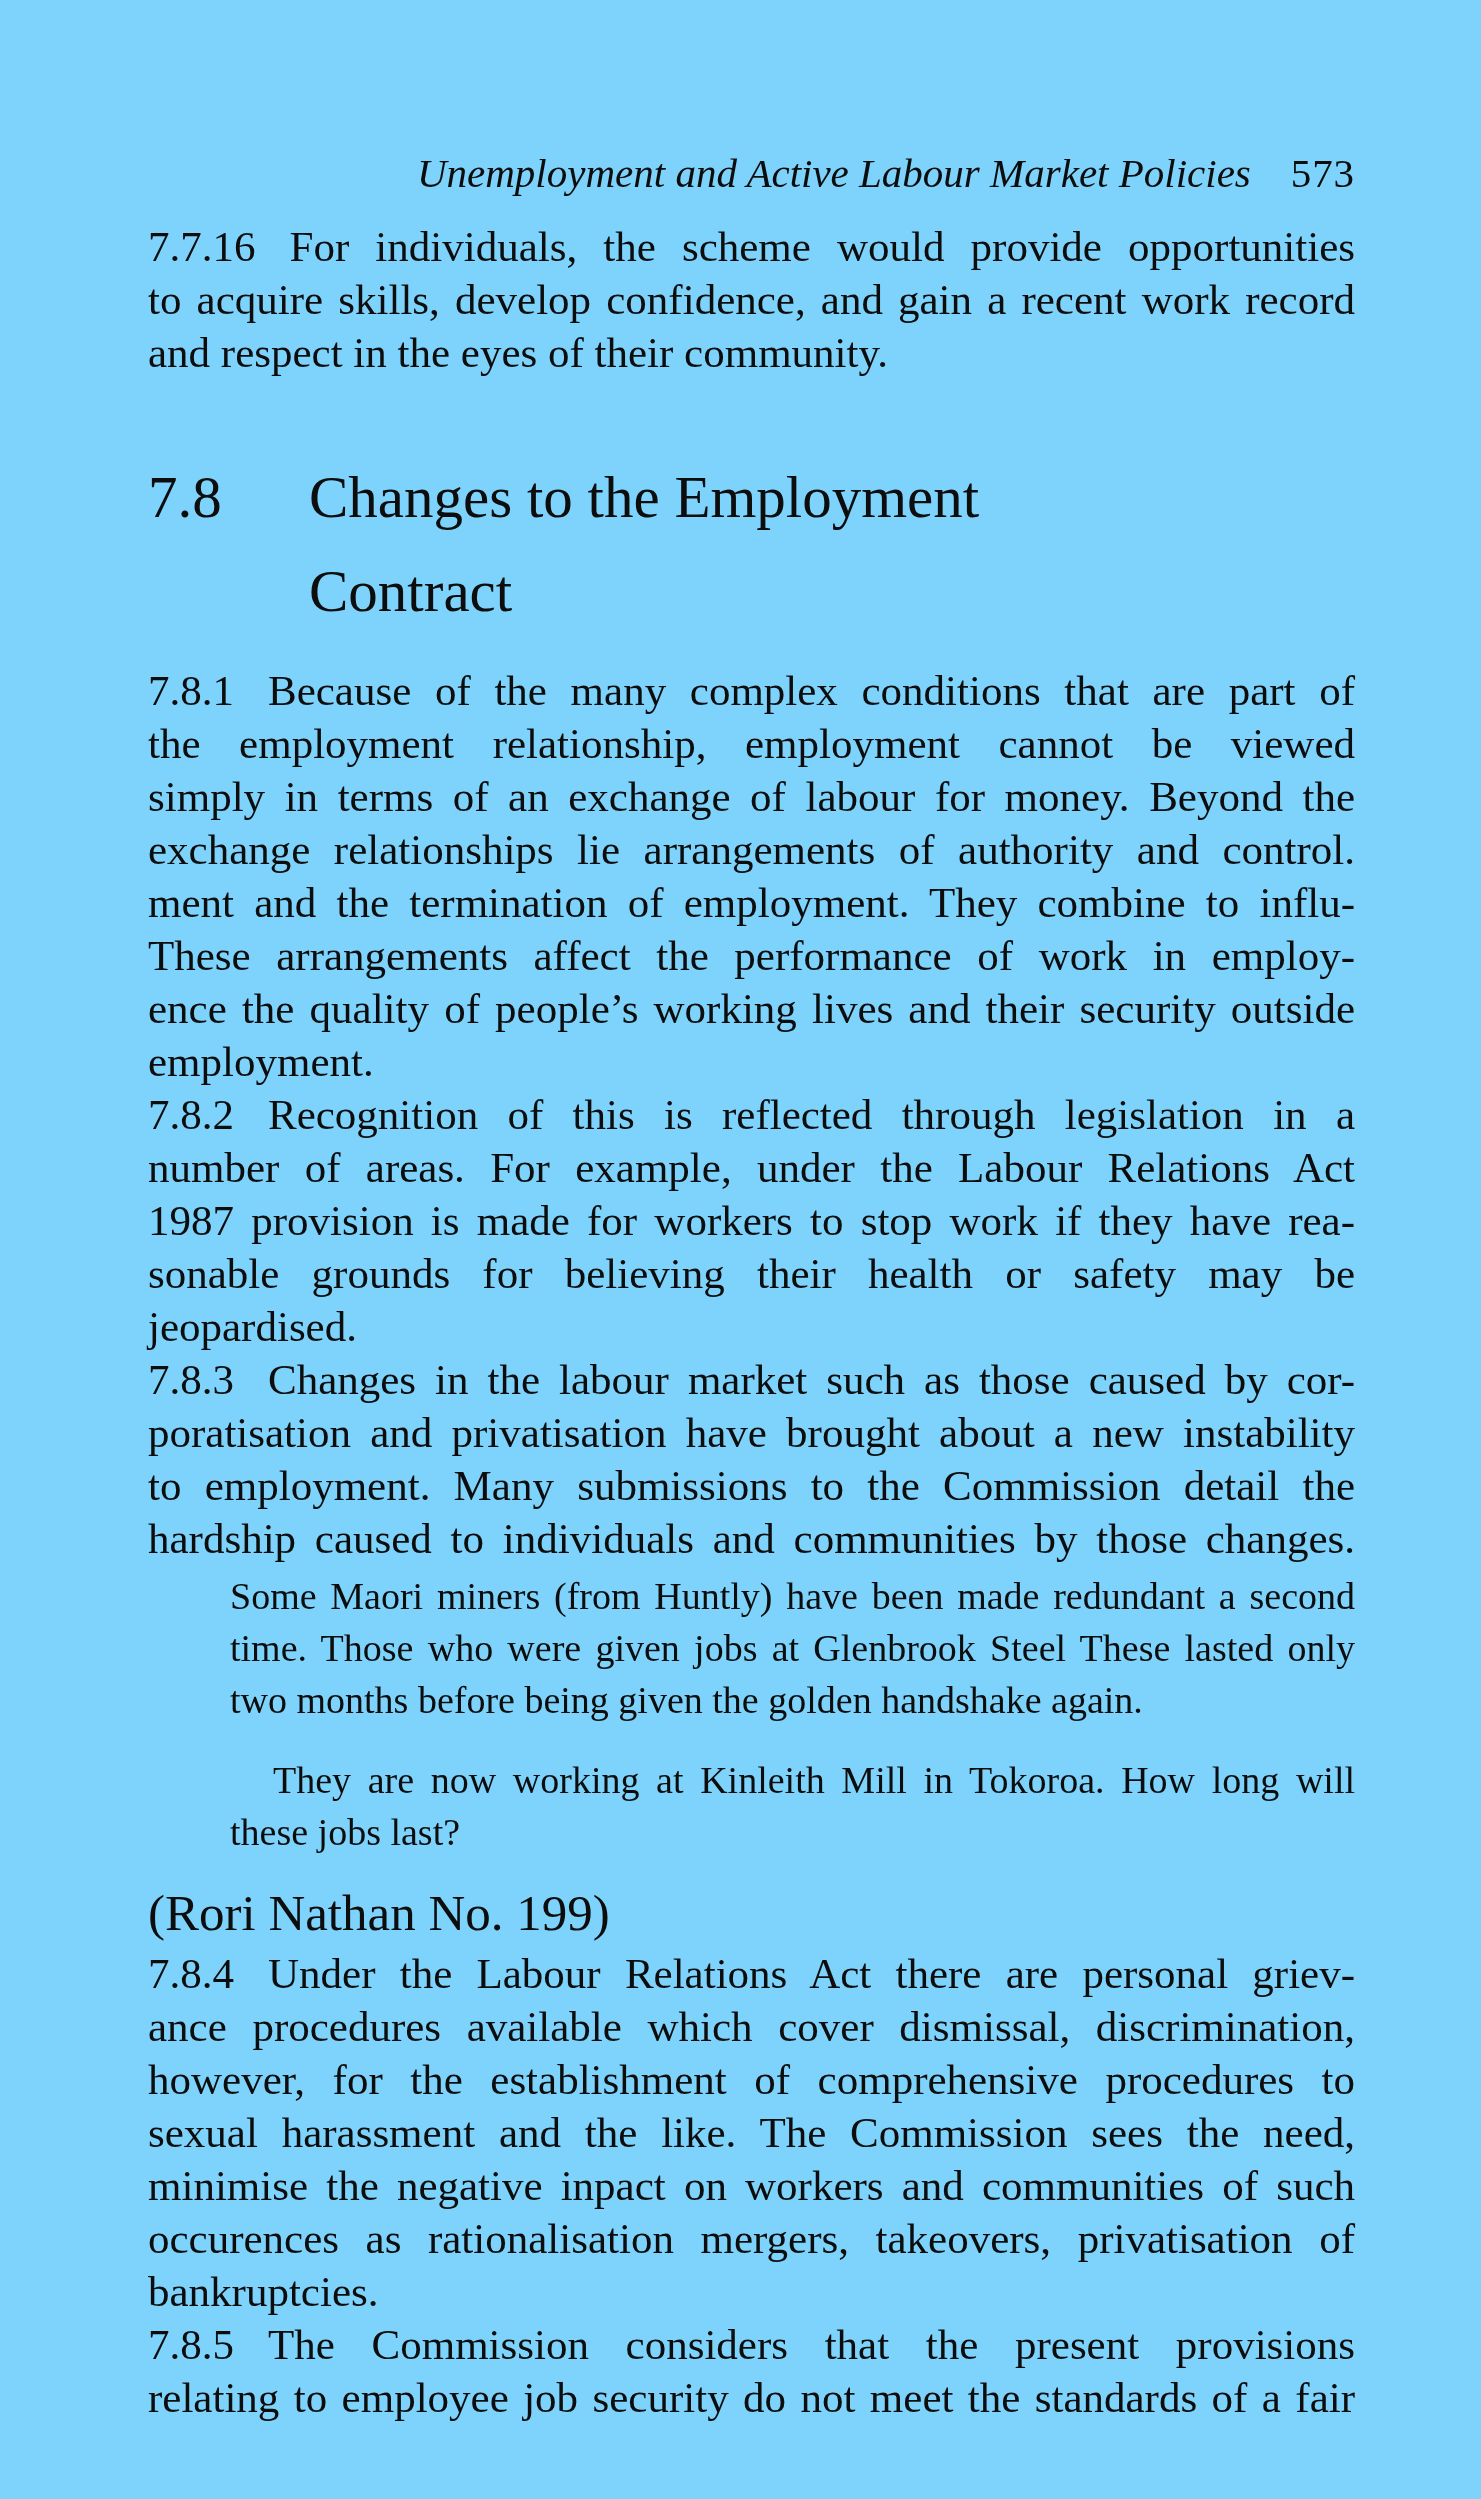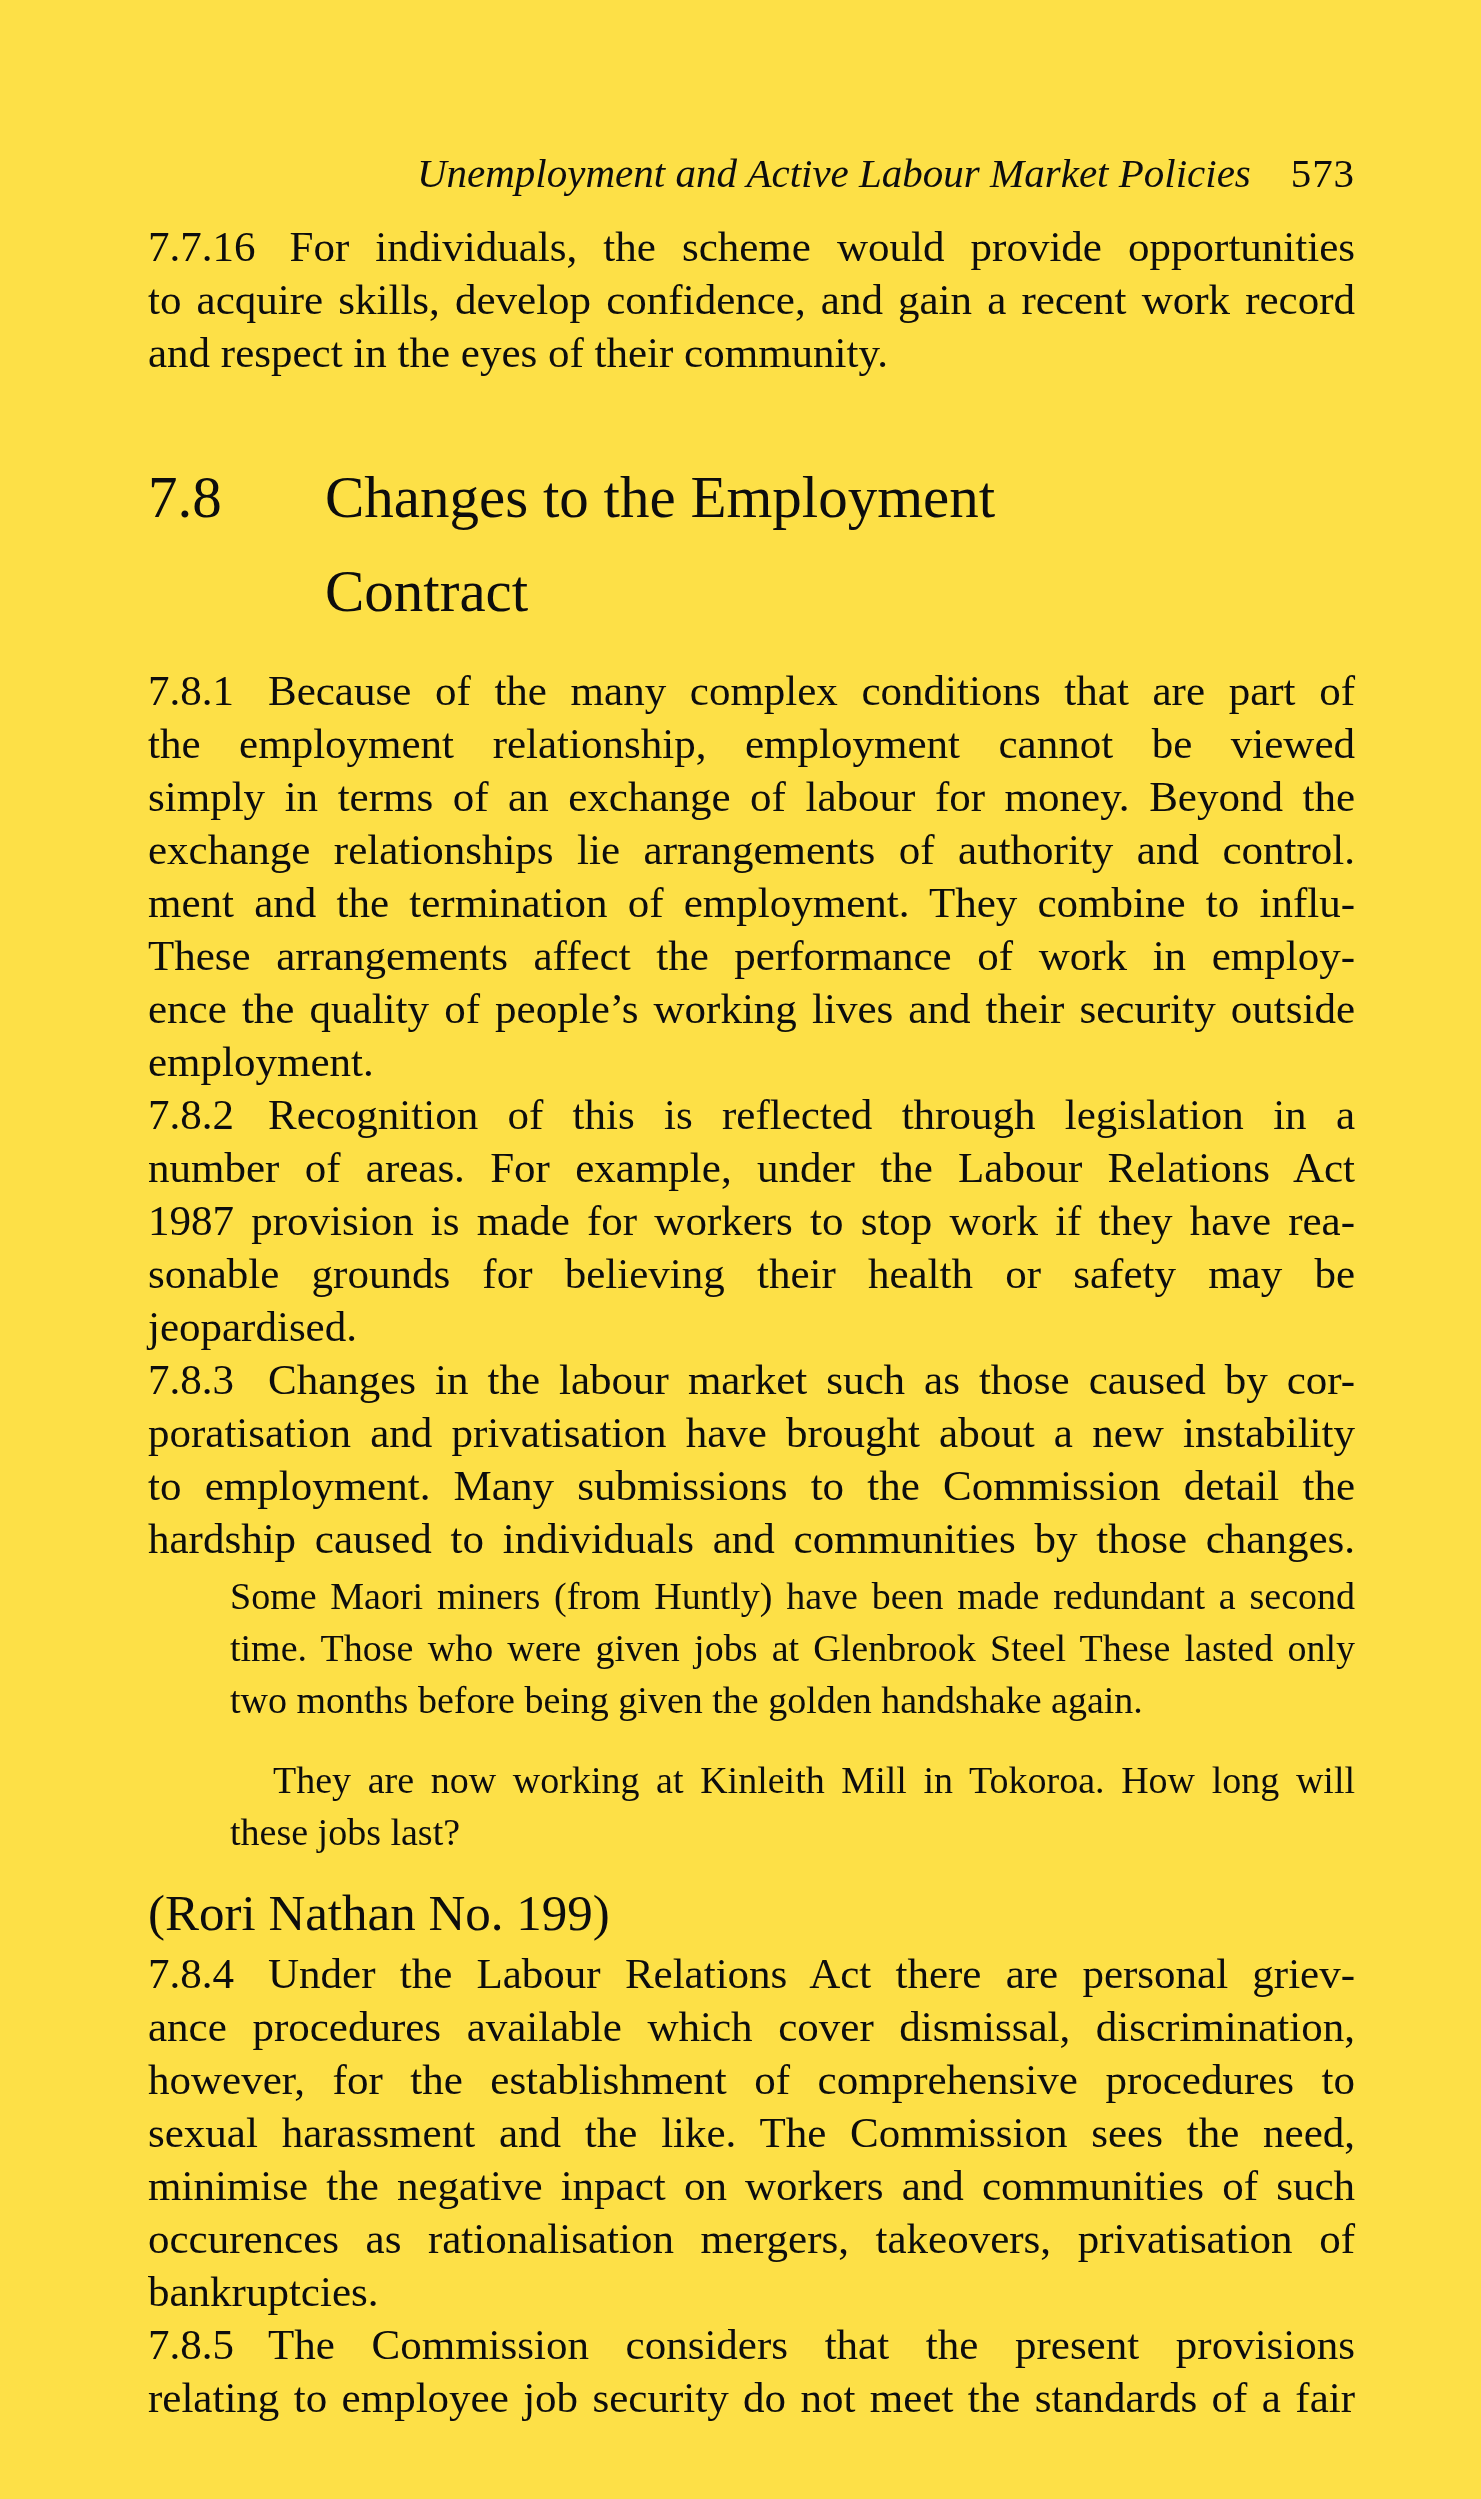--- a/index.html
+++ b/index.html
@@ -1,20 +1,20 @@
 <!DOCTYPE html>
 <html style="font-size:15px"><head>
 <meta charset="utf-8">
 <style>
   html, body { margin: 0; padding: 0; background: #ffffff; }
   .page {
     position: relative;
     width: 1481px;
     height: 2500px;
-    background: #fde047;
+    background: #7dd3fc;
     color: #0d0d0d;
     font-family: "Liberation Serif", serif;
     box-sizing: border-box;
     padding: 150px 126px 22.5px 148px;
     overflow: hidden;
   }
   
   .running-header {
     font-style: italic;
     font-size: 41px;
@@ -35,21 +35,20 @@
   .pnum { margin-right: 34px; white-space: nowrap; }
   
   .heading {
     display: flex;
     align-items: flex-start;
     margin-top: 71px;
     margin-bottom: 26px;
     font-size: 59px;
     line-height: 94px;
     font-weight: 400;
-    gap: 16px;
   }
   .heading .hnum { width: 161px; flex: none; }
   
   .quote {
     margin-left: 82px;
     font-size: 38px;
     line-height: 52px;
   }
   .quote.first { margin-top: 5.6px; }
   .quote.second { margin-top: 28px; }

